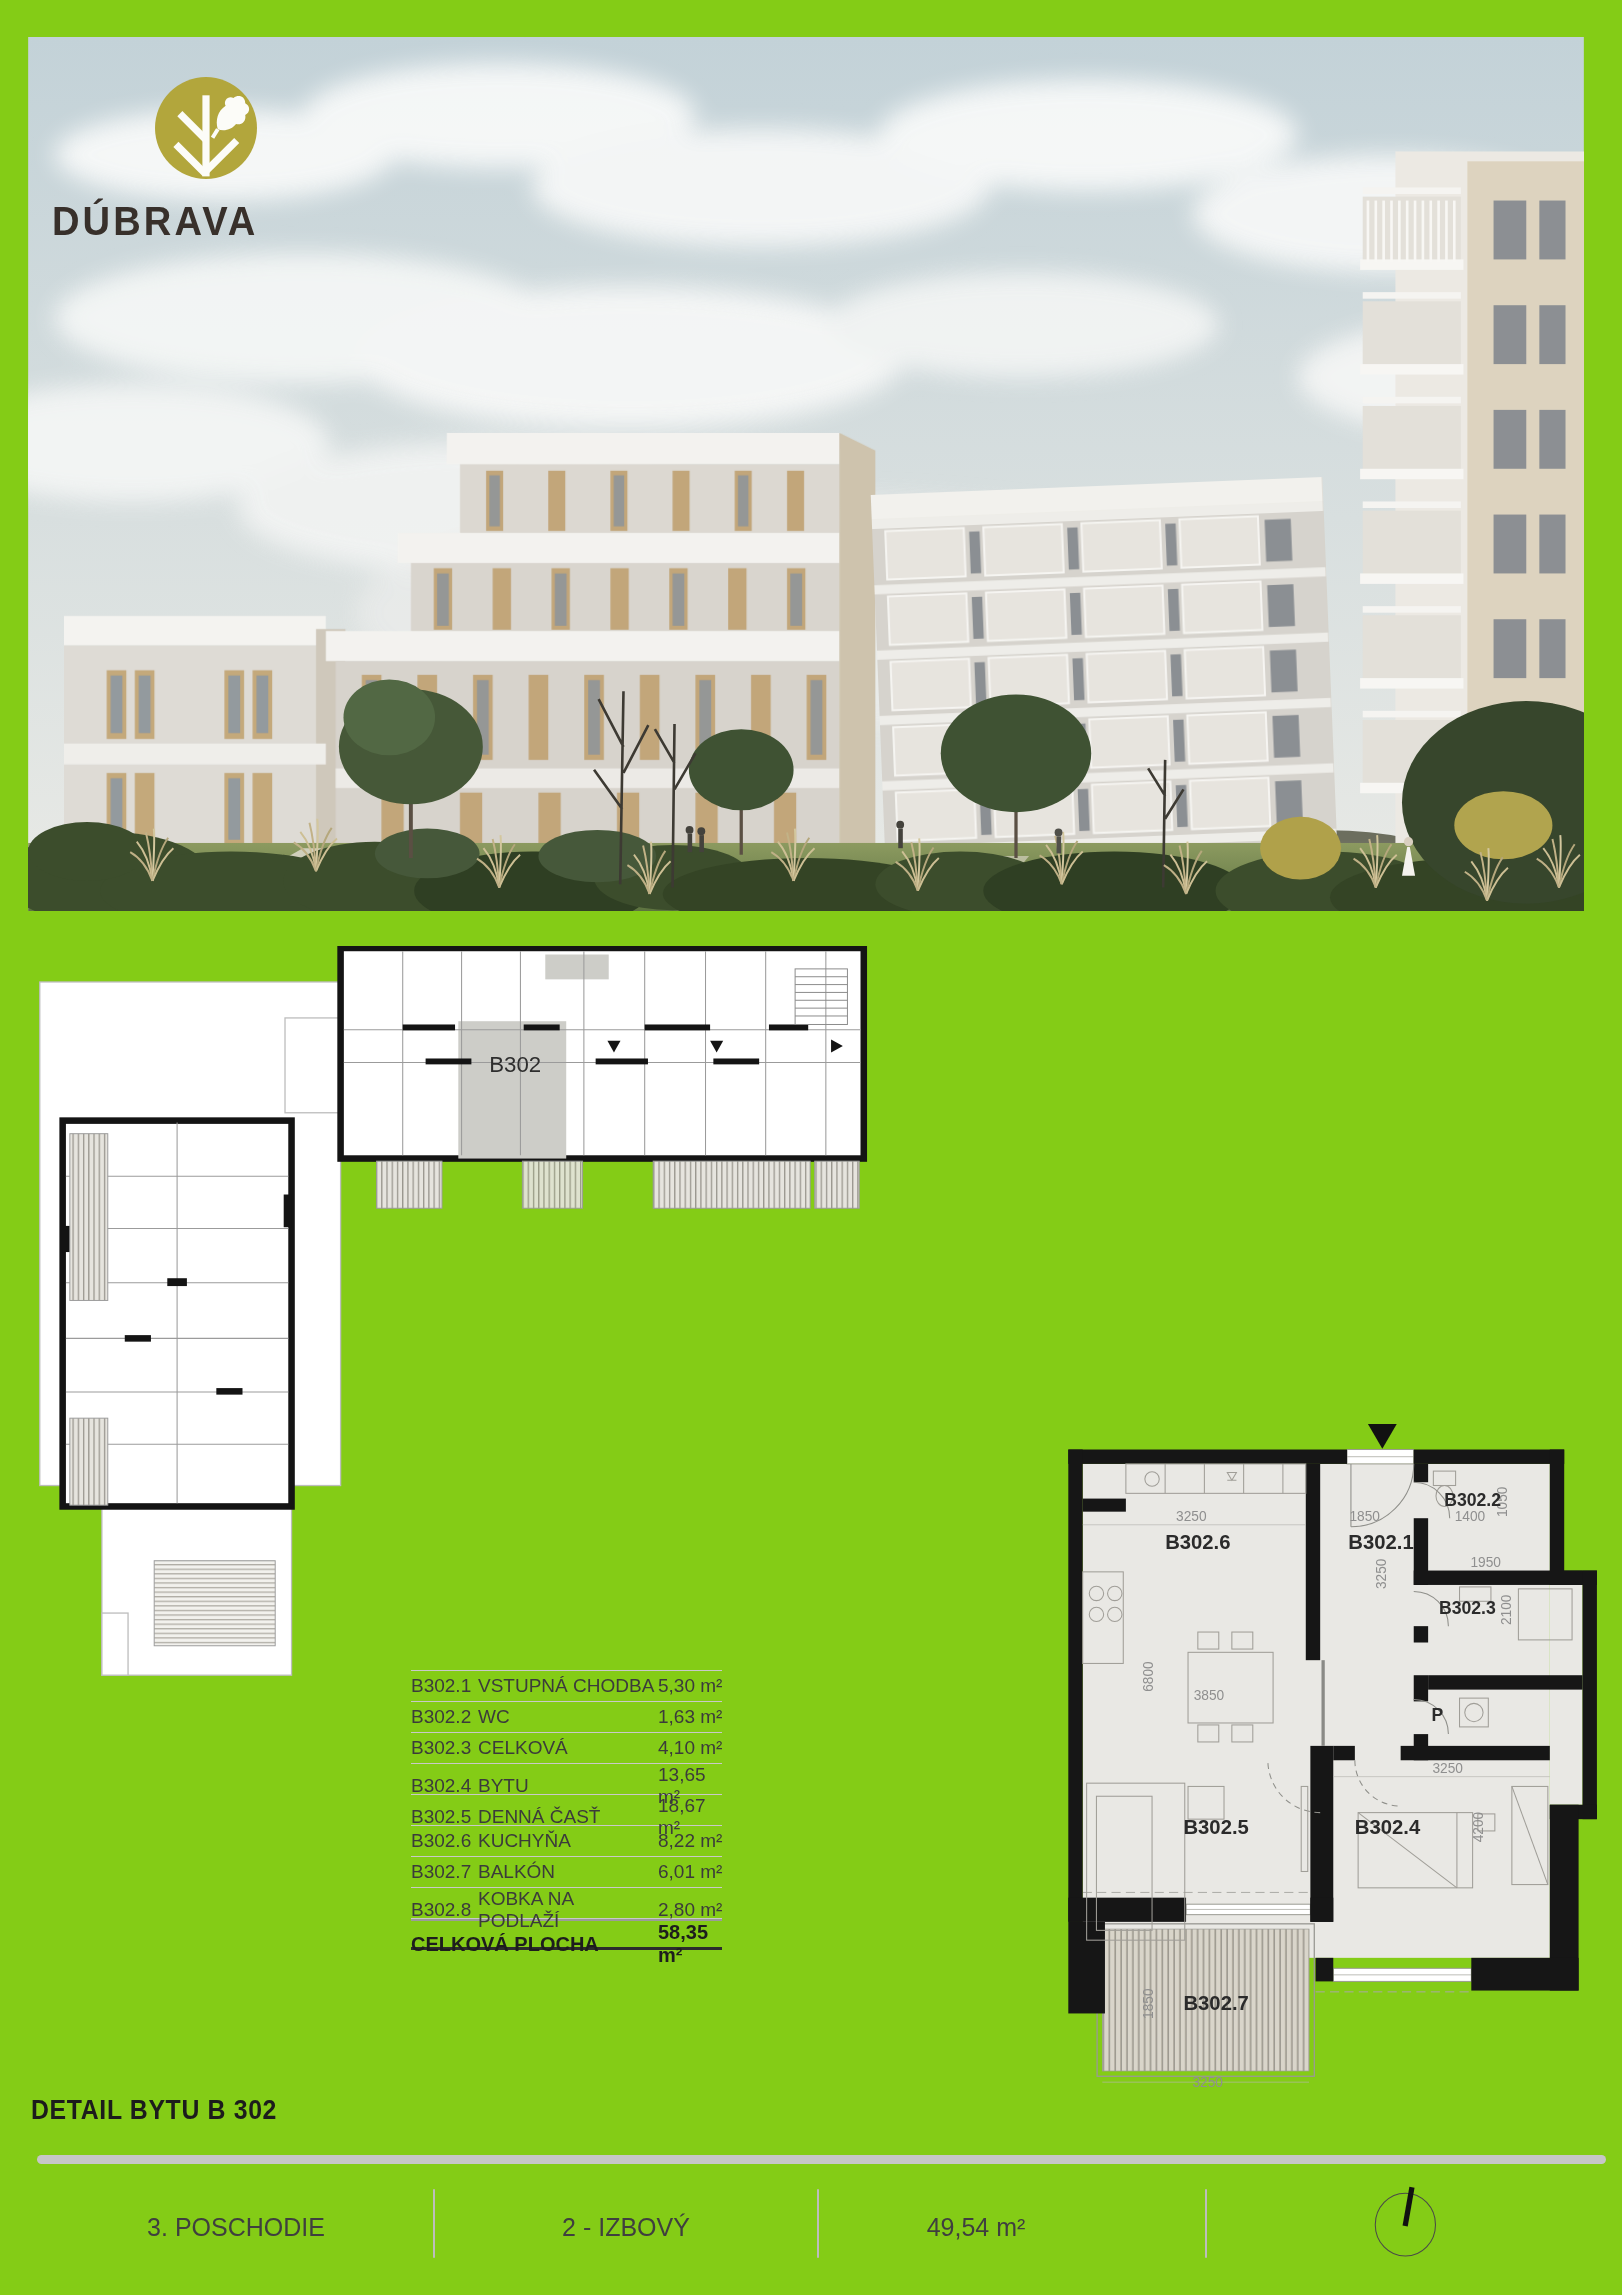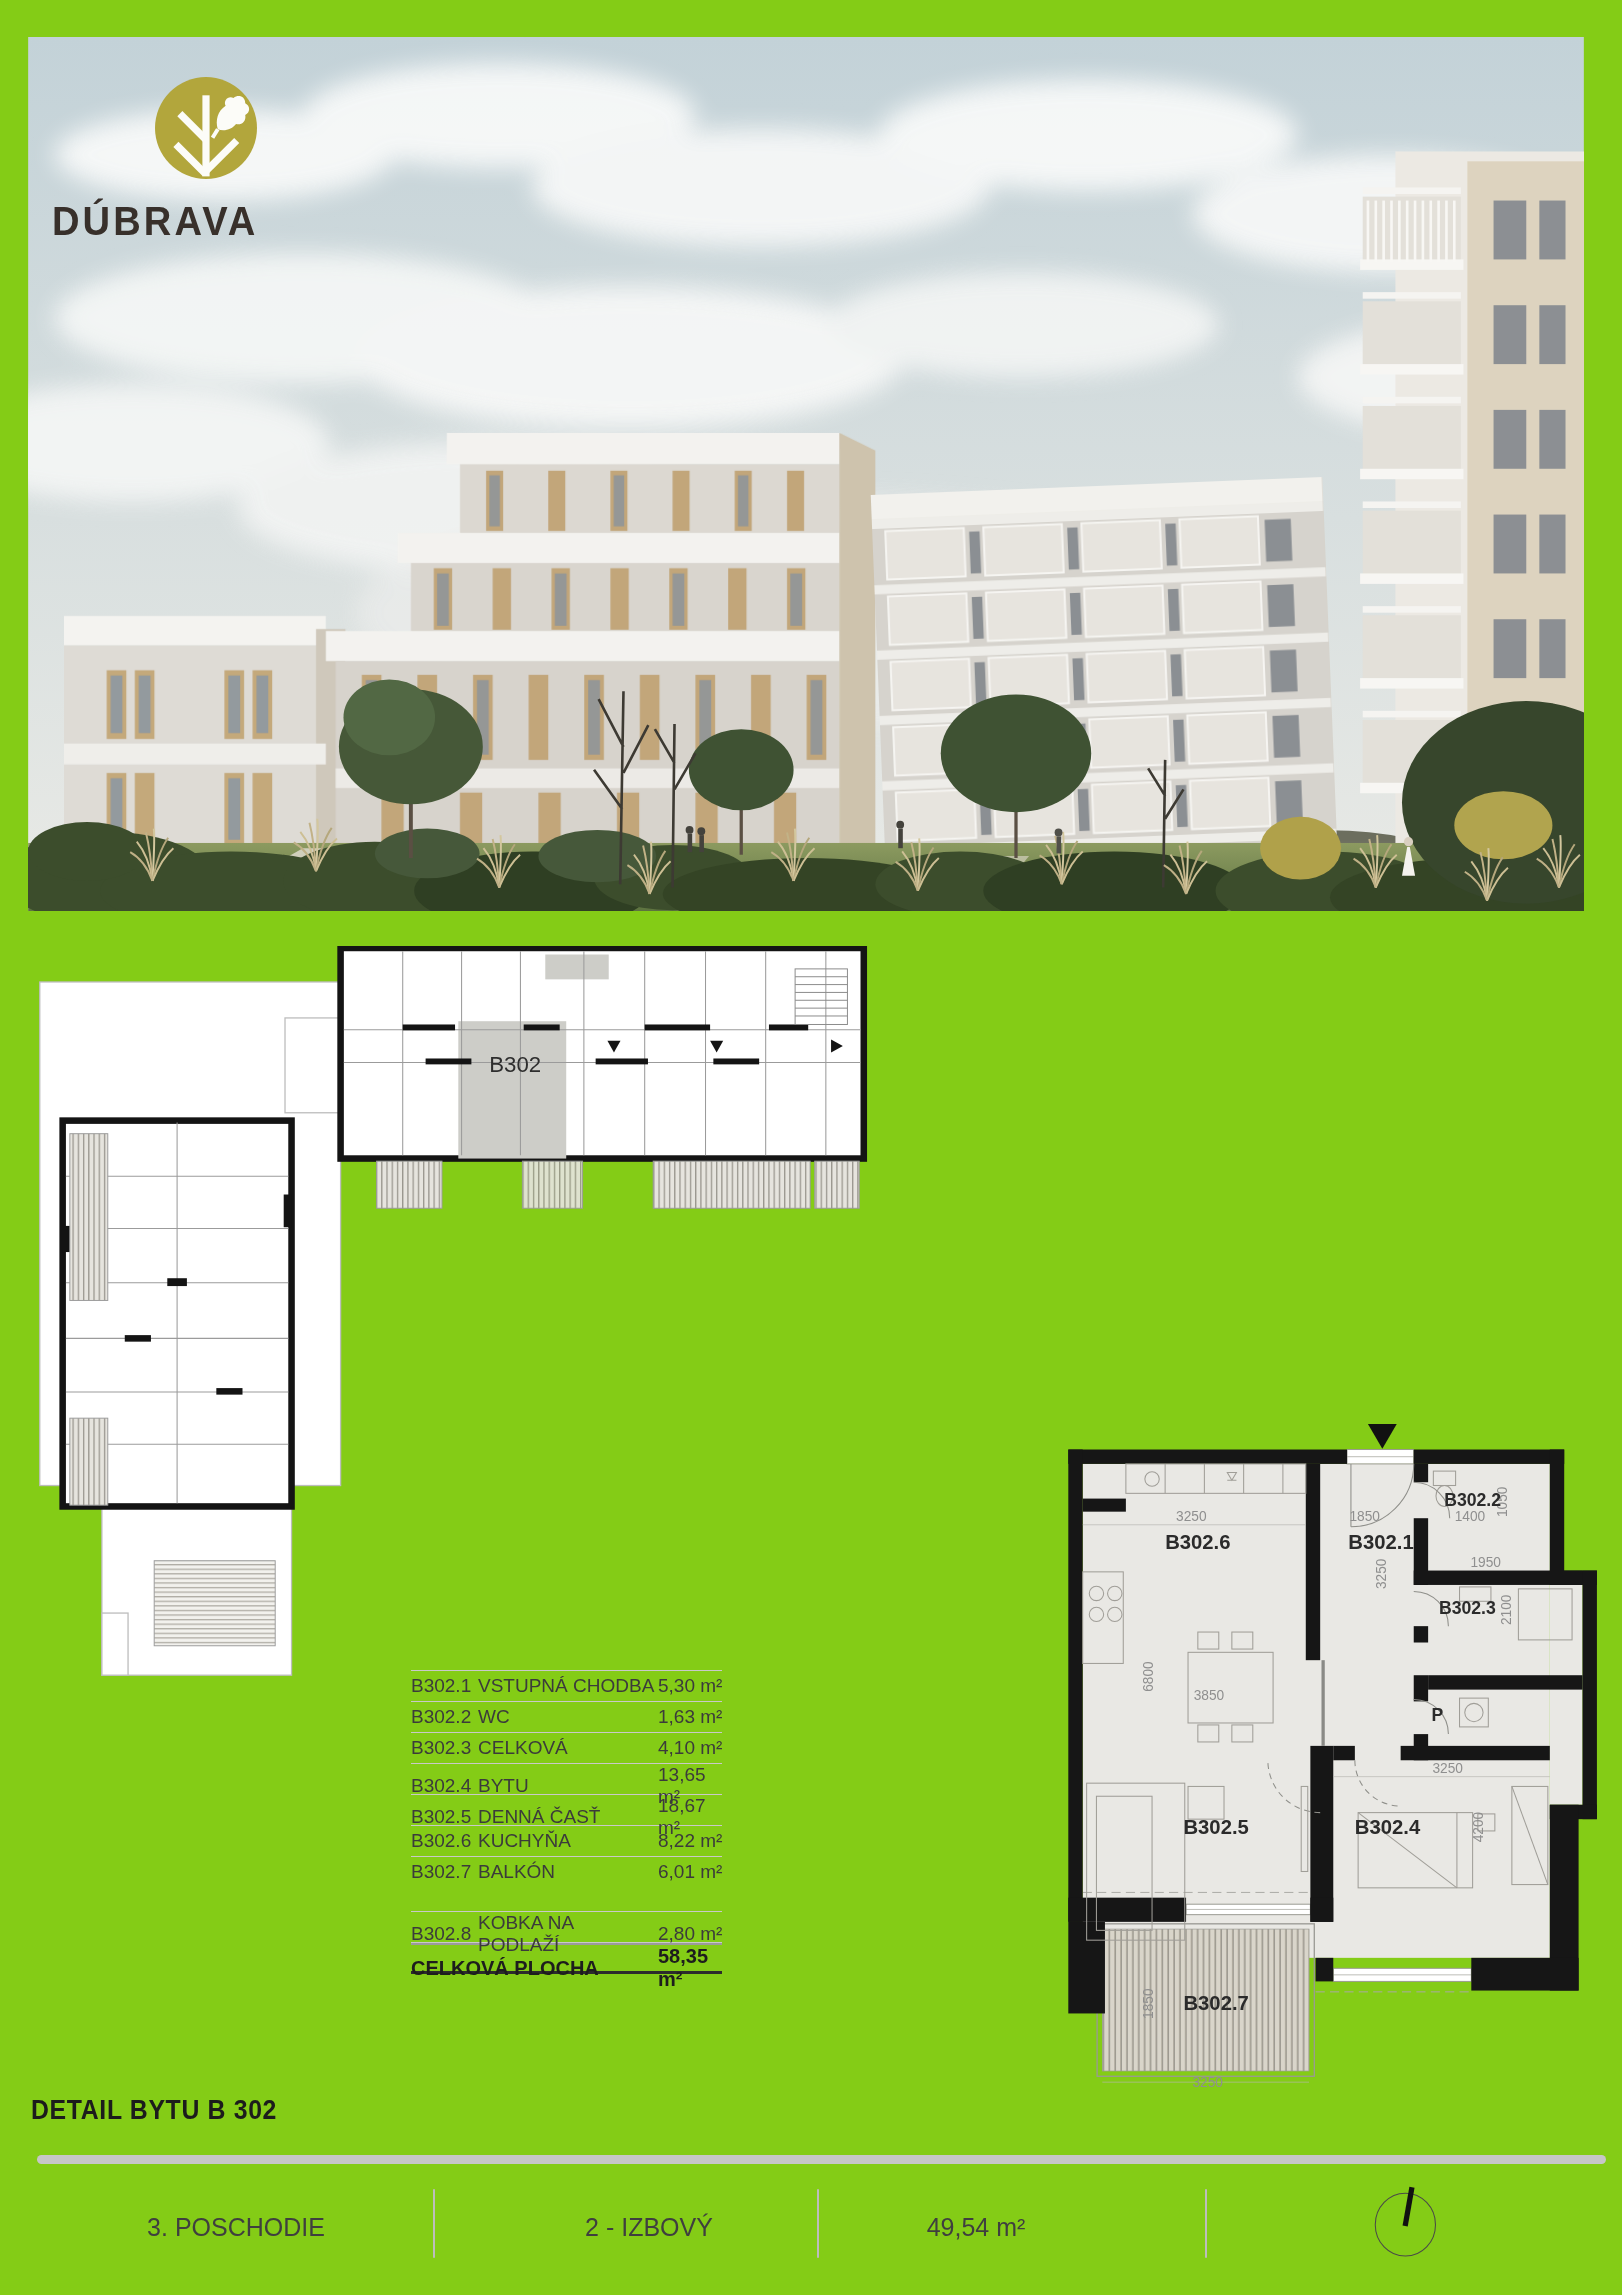--- a/index.html
+++ b/index.html
@@ -17,21 +17,21 @@
   .detailplan{left:1067px;top:1420px;}
   svg text{font-family:"Liberation Sans", sans-serif;}
   .room-label{font-size:31px;font-weight:700;fill:#2b2b2b;letter-spacing:0px;}
   .room-label-sm{font-size:27px;font-weight:700;fill:#2b2b2b;}
   .dim{font-size:21px;fill:#8f8f8f;}
   .unit-label{font-size:34px;fill:#2e2e2e;}
   
   .roomtable{left:411px;top:1670px;width:311px;font-size:19px;color:#3b3b3b;}
   .trow{display:grid;grid-template-columns:67px 180px 65px;align-items:center;height:30px;
         border-top:0.7px solid #c9c9c9;}
-  .trow.last{border-bottom:0.7px solid #c9c9c9;margin-top:24px;}
+  .trow.last{border-bottom:0.7px solid #c9c9c9;}
   .total{display:grid;grid-template-columns:247px 65px;align-items:center;
          border-top:2px solid #9b9b9b;border-bottom:3.3px solid #2c2c2c;height:26px;
          font-weight:700;font-size:20px;color:#1d1d1d;}
   
   .pagetitle{left:31px;top:2095px;font-size:27px;font-weight:700;color:#1c1c1c;white-space:nowrap;}
   .pagetitle span{display:inline-block;transform:scaleX(0.92);transform-origin:left top;letter-spacing:0.7px;}
   .graybar{left:37px;top:2155px;width:1569px;height:8.5px;background:#c7c7c7;border-radius:4.6px;}
   .fcell{top:2213px;font-size:25px;color:#3f3f3f;transform:translateX(-50%);white-space:nowrap;}
   .fdiv{top:2189px;width:2px;height:69px;background:#bdbdbd;border-radius:1.3px;}
   .compass{left:1372px;top:2184px;}
@@ -662,21 +662,21 @@
   </div>
 
   <div class="abs pagetitle">
     <span>DETAIL BYTU B 302</span>
   </div>
 
   <div class="abs graybar"></div>
 
   <div class="abs fcell" style="left:236px;">3. POSCHODIE</div>
   <div class="abs fdiv" style="left:433px;"></div>
-  <div class="abs fcell" style="left:626px;margin-left:23px;">2 - IZBOVÝ</div>
+  <div class="abs fcell" style="left:626px;">2 - IZBOVÝ</div>
   <div class="abs fdiv" style="left:817px;"></div>
   <div class="abs fcell" style="left:976px;">49,54 m²</div>
   <div class="abs fdiv" style="left:1205px;"></div>
 
   <svg class="abs compass" width="72" height="82" viewBox="0 0 110 125">
     <ellipse cx="51" cy="62" rx="46" ry="48" fill="none" stroke="#4a4a48" stroke-width="1.6"></ellipse>
     <g transform="rotate(10 51 62)">
       <rect x="47" y="4" width="8" height="60" fill="#111111"></rect>
     </g>
   </svg>

